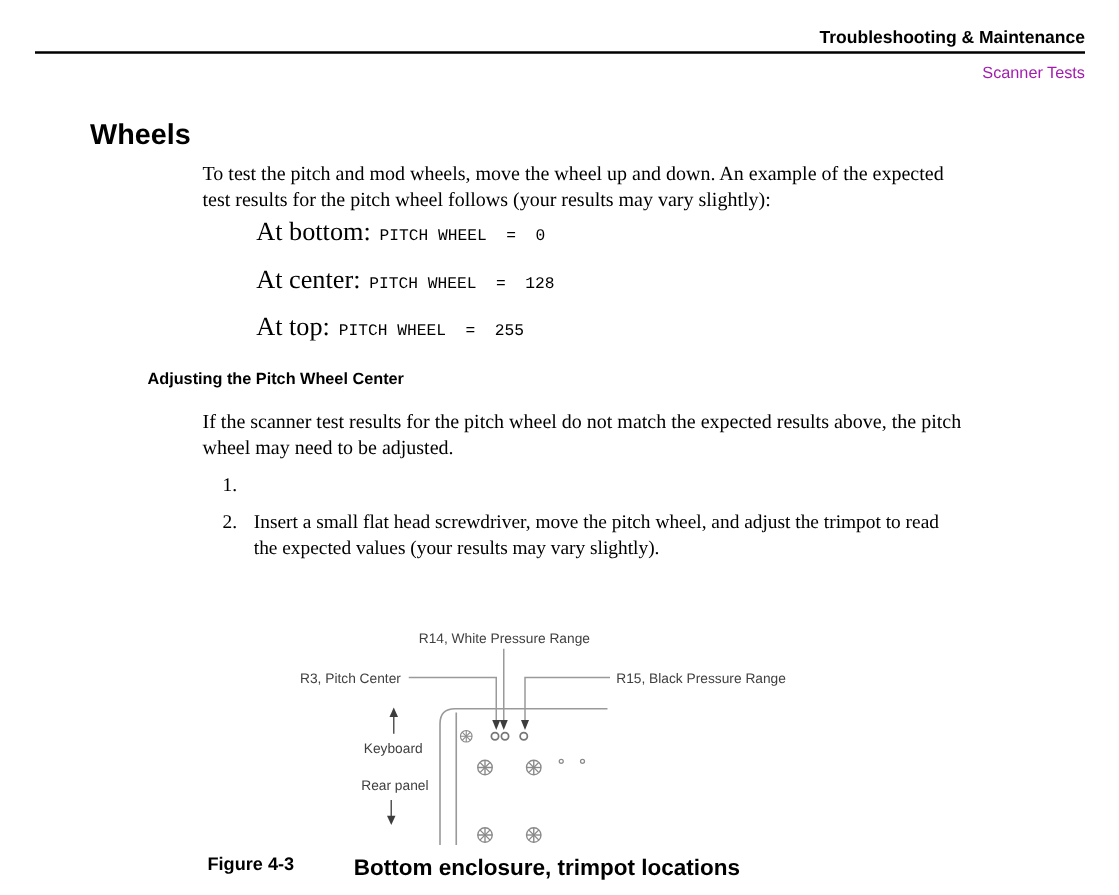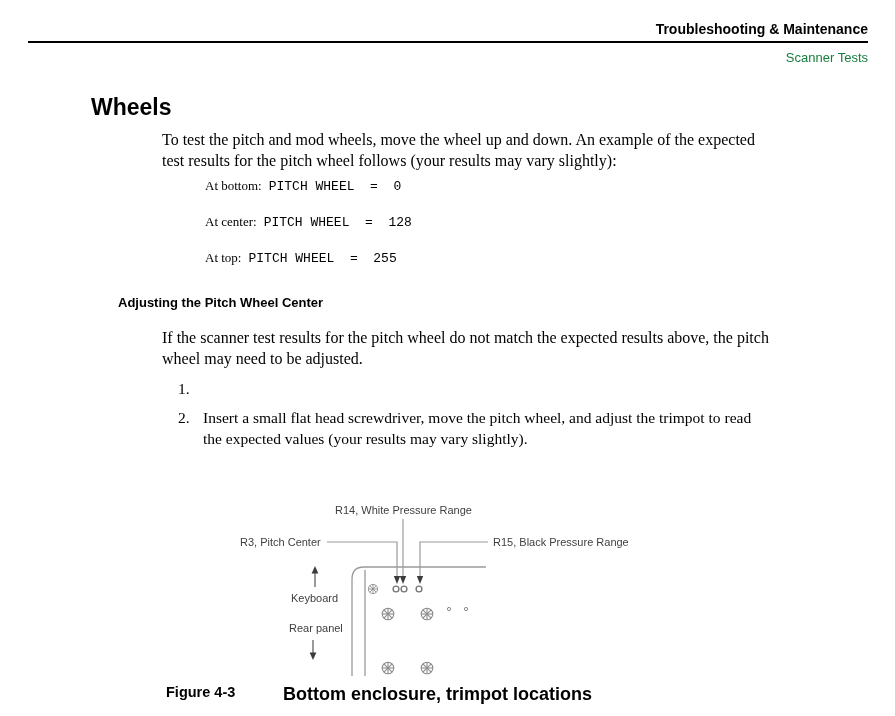--- a/index.html
+++ b/index.html
@@ -19,43 +19,43 @@
   .hdr-title {
     position: absolute; top: 21px; right: 27px;
     font-size: 14px; font-weight: bold;
   }
   .hdr-rule {
     position: absolute; top: 41px; left: 28px; right: 27px;
     height: 2px; background: #000;
   }
   .hdr-sub {
     position: absolute; top: 50px; right: 27px;
-    font-size: 13px; font-weight: normal; color: #15803d;
+    font-size: 13px; font-weight: normal; color: #a21caf;
   }
 
   
   .h1 {
-    position: absolute; top: 94px; left: 91px;
+    position: absolute; top: 94px; left: 72px;
     font-size: 23px; font-weight: bold;
   }
   .h2 {
     position: absolute; top: 295px; left: 118px;
     font-size: 13px; font-weight: bold;
   }
 
   
   .para { position: absolute; font-size: 16px; line-height: 21px; }
   .para .line { display: block; white-space: nowrap; }
   .intro { top: 129px; left: 162px; }
   .adjust-body { top: 327px; left: 162px; }
 
   
   .results { position: absolute; top: 175px; left: 205px; }
   .result-line { line-height: 20px; margin-bottom: 14px; white-space: nowrap; }
-  .result-label { font-size: 13px; }
+  .result-label { font-size: 21px; }
   .result-value {
     font-size: 13px; font-weight: normal; white-space: pre; margin-left: 7px;
   }
 
   
   .steps { position: absolute; top: 378px; left: 178px; }
   .step { margin-bottom: 8px; }
   .step-num {
     display: inline-block; width: 25px; vertical-align: top;
     font-size: 15.5px; line-height: 21px;

